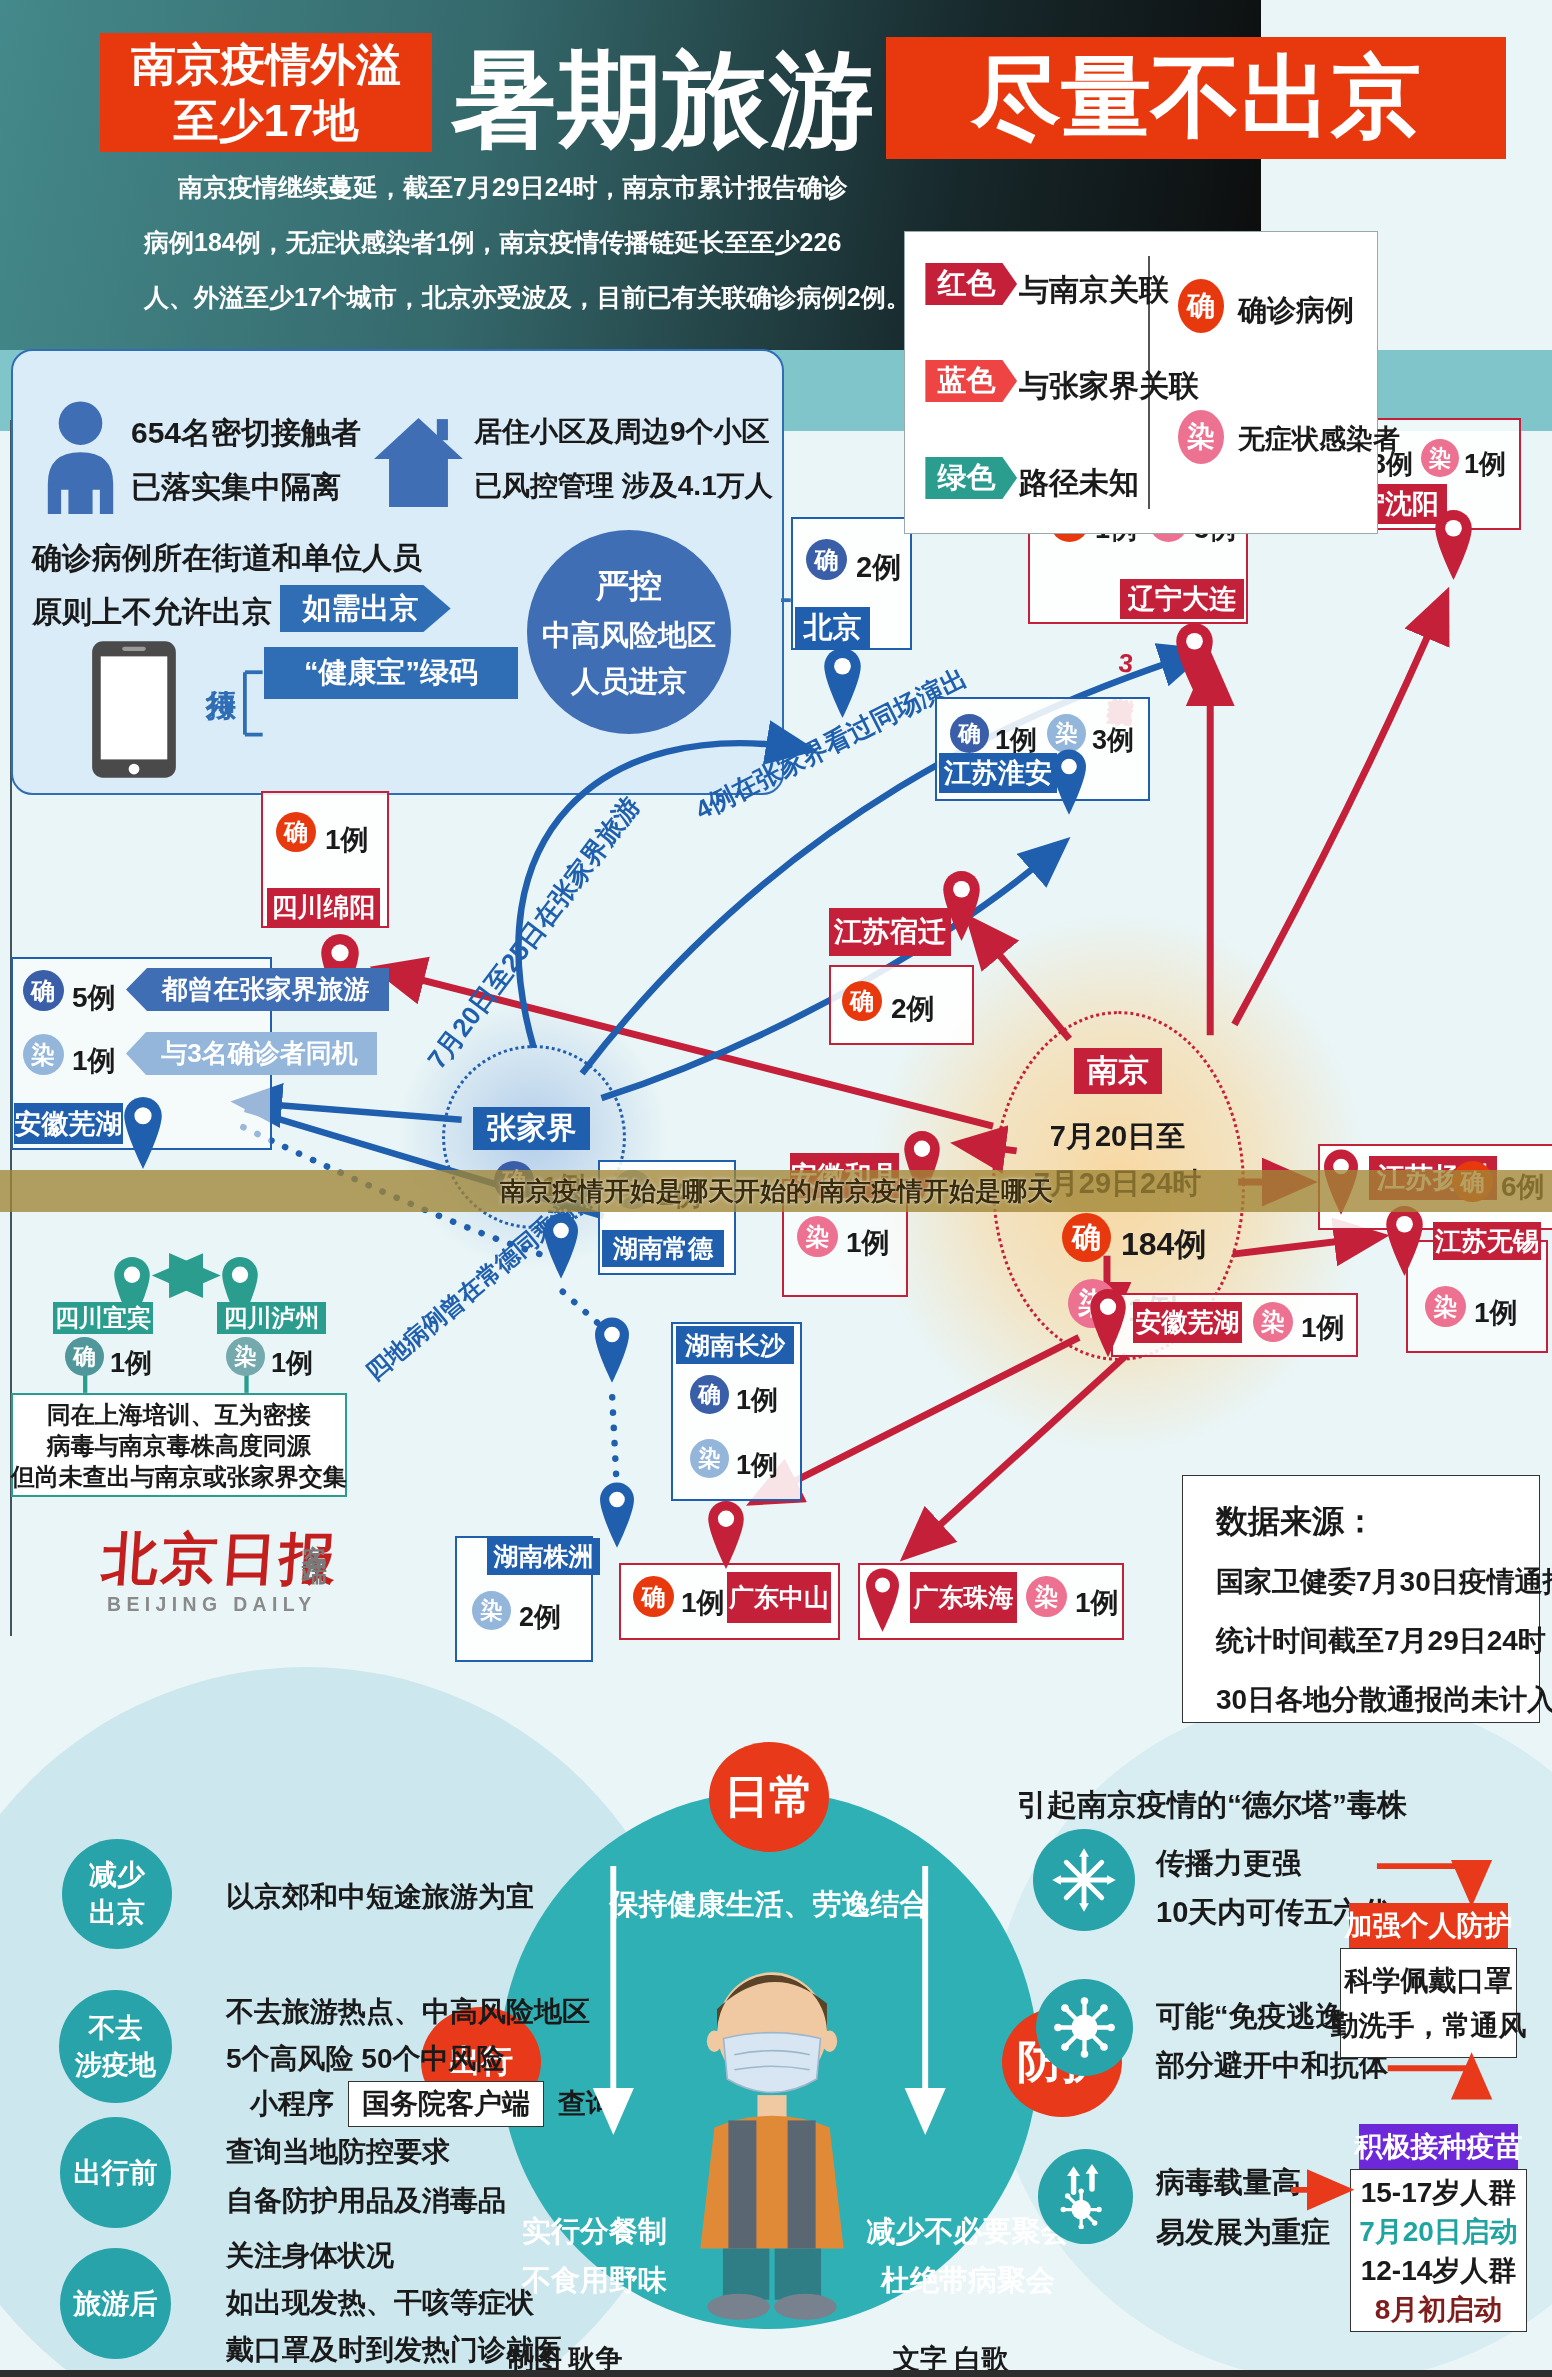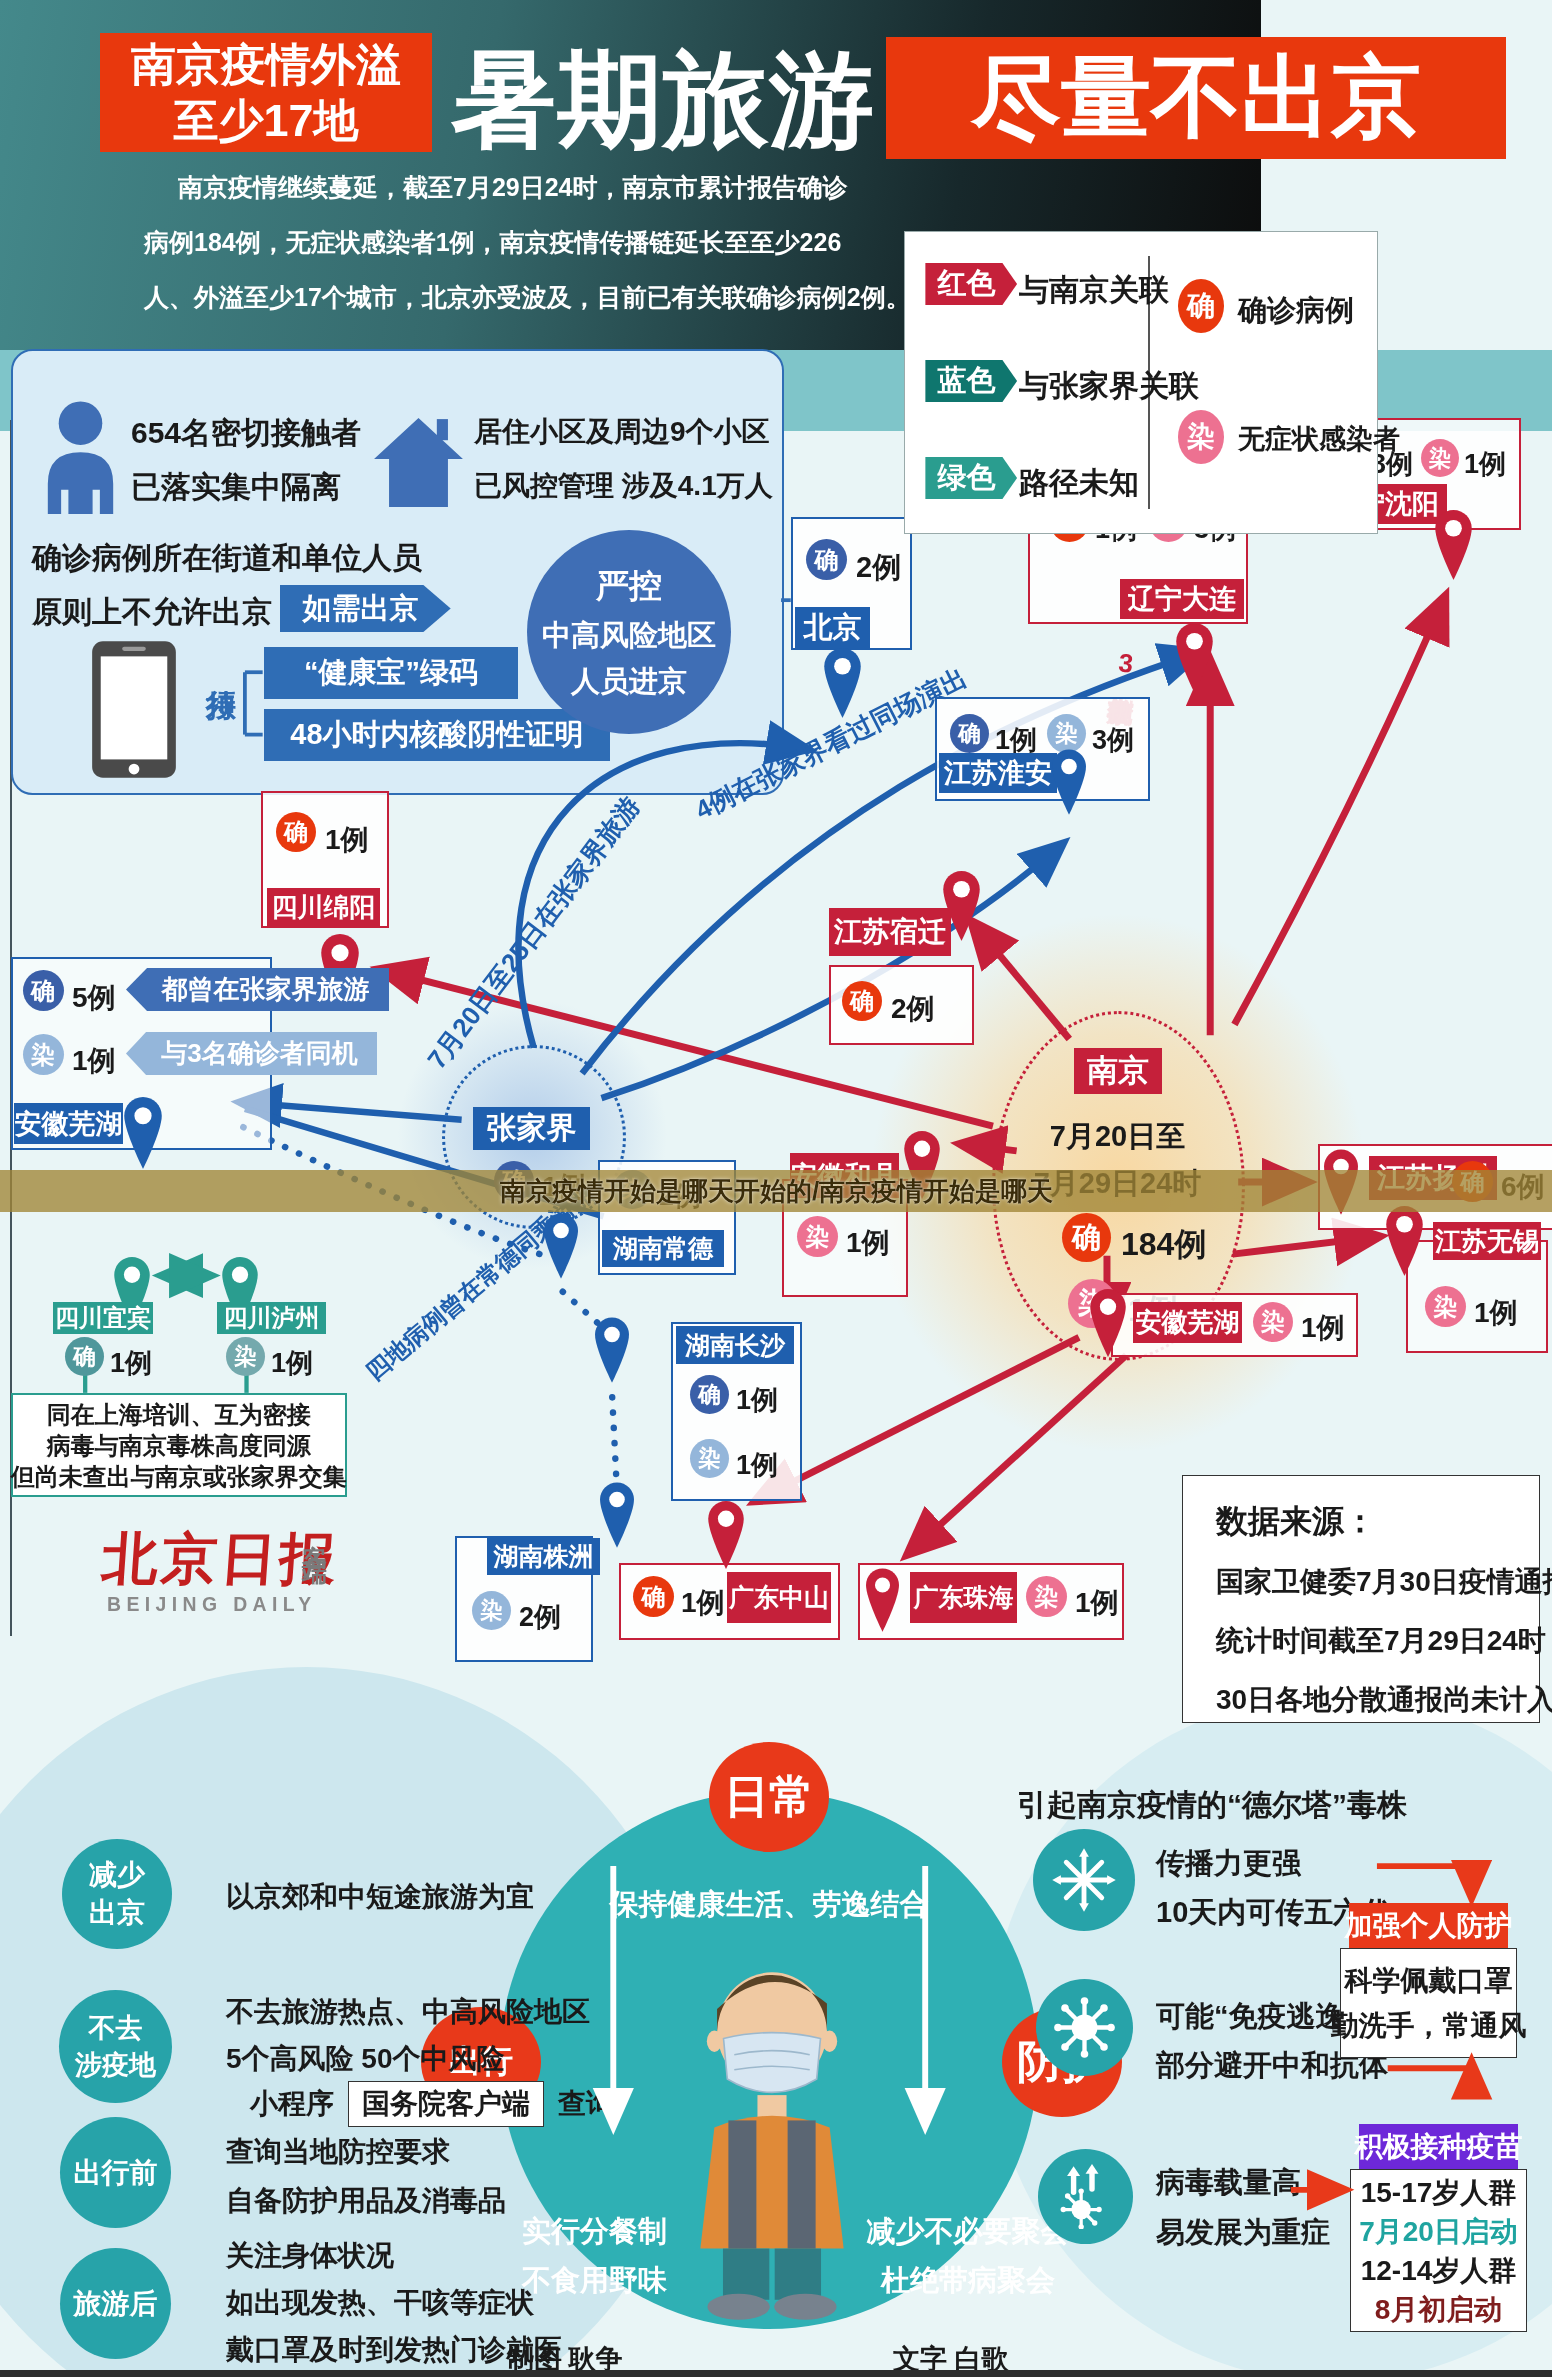--- a/index.html
+++ b/index.html
@@ -40,21 +40,21 @@
   </div>
 
   <div class="abs" style="left:0;top:350px;width:1553px;height:81px;background:#7fc5c9;"></div>
 
   <div class="abs" style="left:9.7px;top:420px;width:2.2px;height:1216px;background:#44545c;"></div>
 
   <div class="abs" style="left:904px;top:231px;width:472px;height:301px;background:#fff;border:1.1px solid #9aa;z-index:20;">
     <div class="abs" style="left:243px;top:24px;width:1.6px;height:253px;background:#555;"></div>
     <span class="tag clip-r" style="left:20.4px;top:31px;width:82px;height:42px;background:#c5203a;font-size:29px;">红色</span>
     <span class="t" style="left:114px;top:38px;font-size:30px;">与南京关联</span>
-    <span class="tag clip-r" style="left:20.4px;top:128px;width:82px;height:42px;background:#0f766e;font-size:29px;">蓝色</span>
+    <span class="tag clip-r" style="left:20.4px;top:128px;width:82px;height:42px;background:#ef4444;font-size:29px;">蓝色</span>
     <span class="t" style="left:114px;top:134px;font-size:30px;">与张家界关联</span>
     <span class="tag clip-r" style="left:20.4px;top:225px;width:82px;height:42px;background:#2a9d8f;font-size:29px;">绿色</span>
     <span class="t" style="left:114px;top:231px;font-size:30px;">路径未知</span>
     <span class="badge" style="left:273px;top:47px;width:46px;height:54px;background:#e8380d;font-size:28px;">确</span>
     <span class="t" style="left:333px;top:59px;font-size:29px;">确诊病例</span>
     <span class="badge" style="left:273px;top:178px;width:46px;height:54px;background:#ed7191;font-size:28px;">染</span>
     <span class="t" style="left:333px;top:189px;font-size:27px;">无症状感染者</span>
   </div>
 
   <div class="abs" style="left:10.8px;top:349px;width:769px;height:442px;background:#d9ecf7;
@@ -80,23 +80,20 @@
 
   <svg class="abs" style="left:90px;top:639px;z-index:7;" width="88" height="141" viewBox="0 0 82 131">
     <rect x="2" y="2" width="78" height="127" rx="10" fill="#4a4a4a"></rect>
     <rect x="10" y="16" width="62" height="96" fill="#fff"></rect>
     <circle cx="41" cy="121" r="5" fill="#fff"></circle>
     <rect x="30" y="7" width="22" height="4" rx="2" fill="#9a9a9a"></rect>
   </svg>
   <span class="t" style="left:200px;top:666px;font-size:30px;color:#2f6db5;writing-mode:vertical-rl;text-orientation:upright;z-index:7;">须持</span>
   <div class="abs ctr" style="left:264px;top:647px;width:254px;height:52px;background:#2f6db5;z-index:7;">
     <span class="wt" style="position:static;font-size:29px;">“健康宝”绿码</span>
-  </div>
-  <div class="abs ctr" style="left:264px;top:709px;width:346px;height:52px;background:#2f6db5;z-index:7;">
-    <span class="wt" style="position:static;font-size:29px;">48小时内核酸阴性证明</span>
   </div>
   <div class="abs ctr" style="left:527px;top:530px;width:204px;height:204px;border-radius:50%;background:#3f6eb5;
        flex-direction:column;z-index:7;">
     <span class="wt" style="position:static;font-size:33px;line-height:52px;">严控</span>
     <span class="wt" style="position:static;font-size:29px;line-height:46px;">中高风险地区</span>
     <span class="wt" style="position:static;font-size:29px;line-height:46px;">人员进京</span>
   </div>
 
   <div class="abs" style="left:871px;top:914px;width:495px;height:538px;border-radius:50%;z-index:1;
        background:radial-gradient(closest-side,#f8d8a2 0%,rgba(248,216,162,.6) 55%,rgba(248,216,162,0) 100%);"></div>

